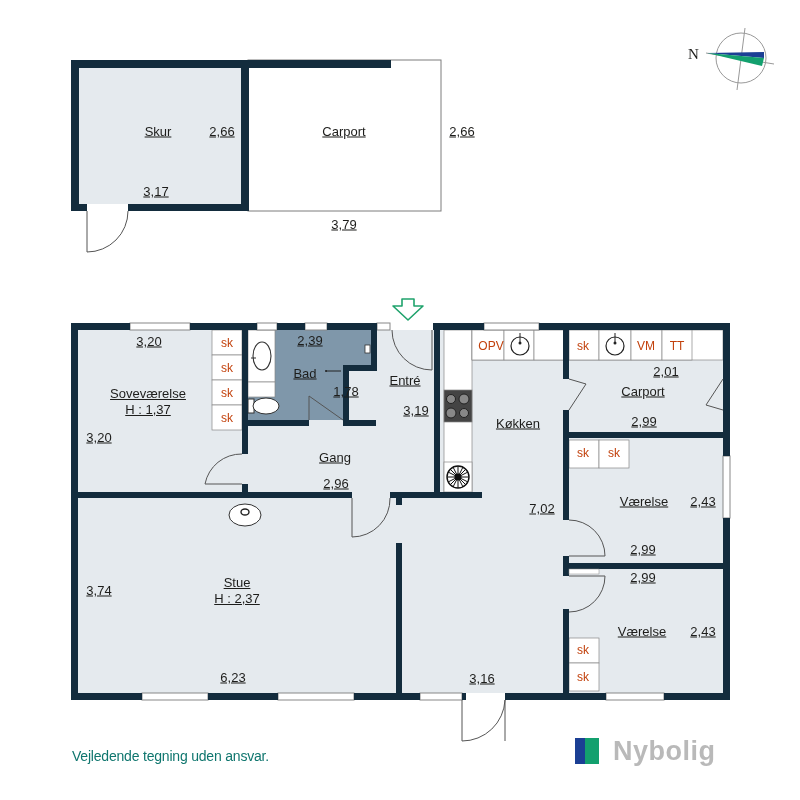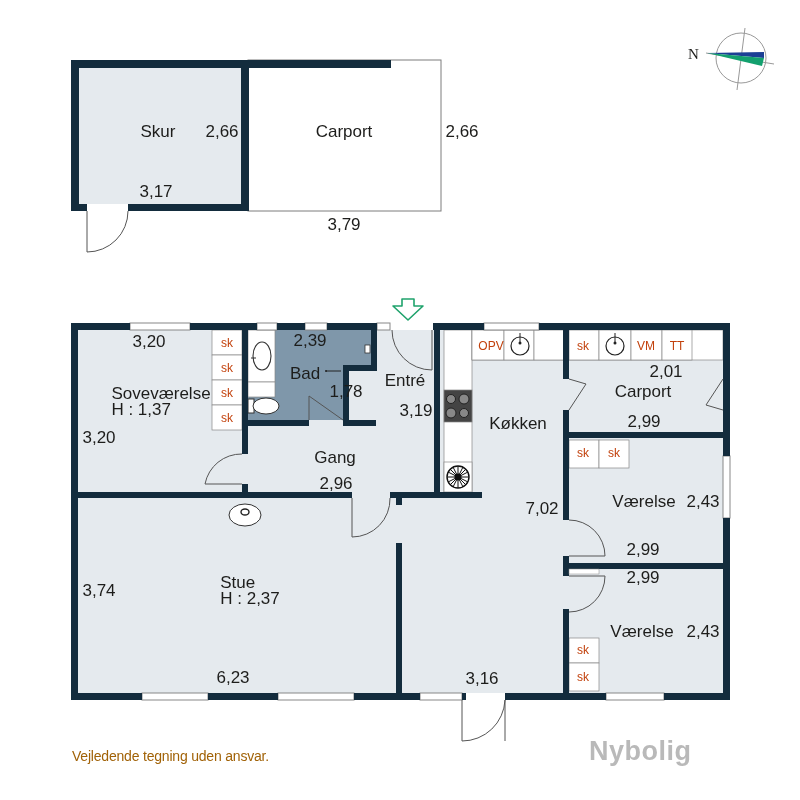--- a/index.html
+++ b/index.html
@@ -1,23 +1,23 @@
 <!DOCTYPE html>
 <html><head>
   <meta charset="utf-8">
   <style>
     * { margin: 0; padding: 0; box-sizing: border-box; }
     html, body { width: 800px; height: 800px; background: #ffffff; overflow: hidden; }
     body { position: relative; font-family: "Liberation Sans", "DejaVu Sans", sans-serif; color: #1d1d1b; }
     #plan { position: absolute; left: 0; top: 0; width: 800px; height: 800px; }
-    .lbl { position: absolute; font-size: 17px; line-height: 15px; white-space: nowrap; transform: translate(-50%, -50%); color: #1d1d1b; }
-    .lbl.two { line-height: 16px; margin-left: 13px; }
+    .lbl { position: absolute; font-size: 13px; line-height: 15px; white-space: nowrap; transform: translate(-50%, -50%); text-align: center; color: #1d1d1b; text-decoration: underline; }
+    .lbl.two { line-height: 16px; }
     .sk { position: absolute; font-size: 12px; line-height: 12px; transform: translate(-50%, -50%); color: #c2410c; }
-    .disclaimer { position: absolute; left: 72px; top: 748px; font-size: 14px; color: #a16207; letter-spacing: -0.2px; }
-    .logo { position: absolute; left: 575px; top: 738px; height: 26px; display: flex; align-items: center; flex-direction: column; }
+    .disclaimer { position: absolute; left: 72px; top: 748px; font-size: 14px; color: #0f766e; letter-spacing: -0.2px; }
+    .logo { position: absolute; left: 575px; top: 738px; height: 26px; display: flex; align-items: center; }
     .logo .bar1 { width: 10px; height: 26px; background: #1b3f94; }
     .logo .bar2 { width: 14px; height: 26px; background: #13a06e; }
     .logo .word { margin-left: 14px; font-size: 27px; font-weight: bold; color: #b9b9b9; letter-spacing: 0.5px; line-height: 26px; }
     .compass { position: absolute; left: 686px; top: 26px; width: 90px; height: 60px; }
     .compass .n { position: absolute; left: 2px; top: 20px; font-family: "Liberation Serif", "DejaVu Serif", serif; font-size: 15px; color: #1d1d1b; }
   </style>
 </head>
 <body>
 
 <svg id="plan" viewBox="0 0 800 800" xmlns="http://www.w3.org/2000/svg">

